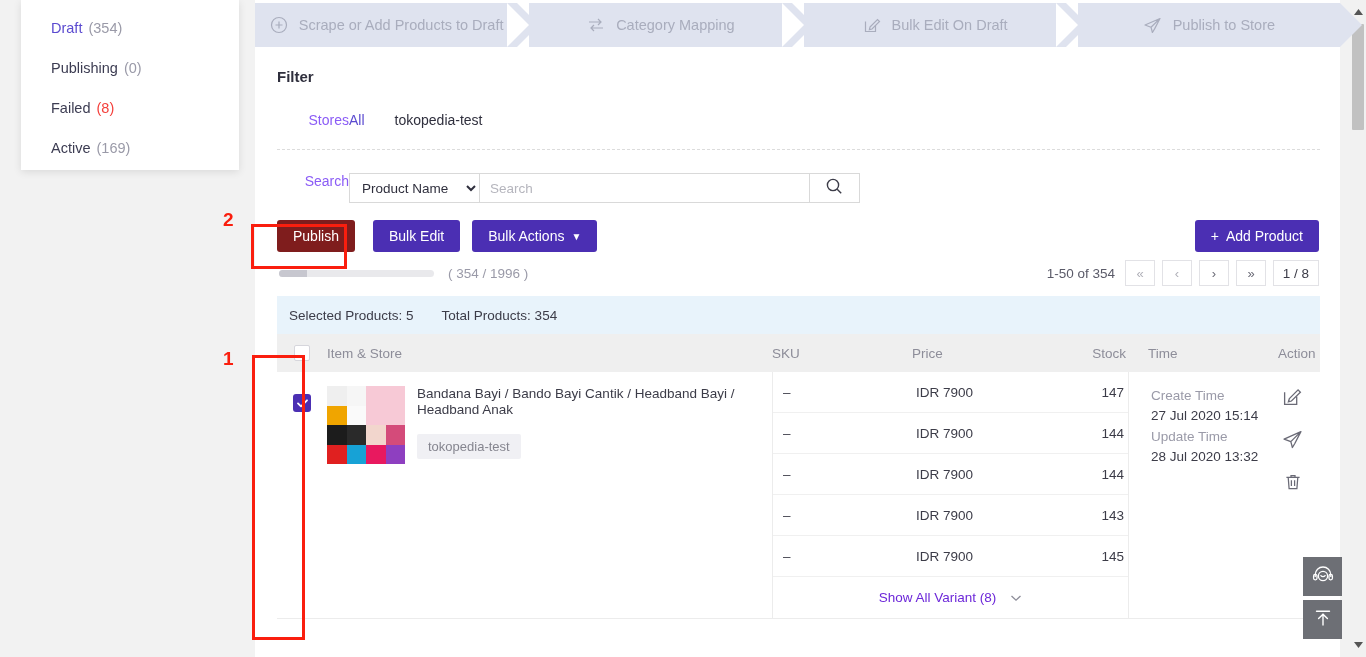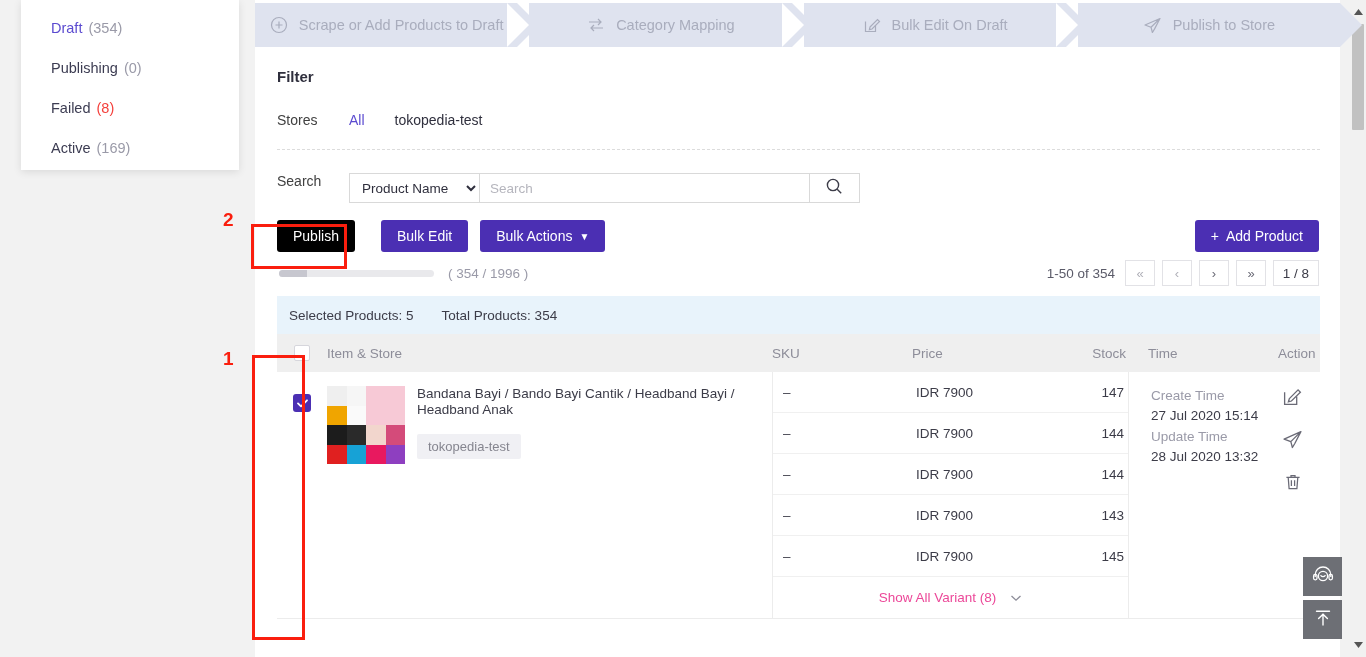--- a/index.html
+++ b/index.html
@@ -65,21 +65,21 @@
   }
   .step:first-child:before { display: none; }
   .step .st-ico { display: inline-flex; width: 20px; height: 20px;
                   align-items: center; justify-content: center; }
   .step .st-ico svg { display: block; }
 
   
   .filter-wrap { padding: 18px 20px 0 22px; }
   .filter-title { font-size: 15px; font-weight: bold; color: #2f2f3d; margin-bottom: 18px; }
   .f-row { display: flex; align-items: center; min-height: 34px; }
-  .f-label { width: 72px; font-size: 14px; color: #404040; flex: none; }
+  .f-label { width: 72px; font-size: 14px; color: #8b5cf6; flex: none; text-align: right; }
   .store-opt { font-size: 14px; color: #2f2f3d; margin-right: 30px; cursor: pointer; }
   .store-opt.sel { color: #5b4bd0; }
   .f-divider { border-top: 1px dashed #dcdcdc; margin: 12px 0 0 0; }
   .f-row.search { margin-top: 14px; }
   .search-group { display: flex; height: 16px; }
   .sel-wrap { position: relative; }
   .sel-wrap select {
     height: 30px; width: 130px; font-size: 13.5px; color: #2f2f3d;
     border: 1px solid #d9d9d9; border-right: none; background: #fff;
     padding-left: 8px; font-family: "Liberation Sans", sans-serif;
@@ -97,21 +97,21 @@
   }
 
   
   .actions { display: flex; align-items: center; padding: 22px 20px 0 22px; position: relative; }
   .btn {
     height: 32px; border: none; border-radius: 3px; color: #fff;
     font-size: 14px; padding: 0 16px; cursor: pointer;
     font-family: "Liberation Sans", sans-serif;
     display: inline-flex; align-items: center; gap: 7px;
   }
-  .btn-publish { background: #000000; margin-right: 26px; }
+  .btn-publish { background: #7f1d1d; margin-right: 18px; }
   .btn-purple { background: #4b2fb3; margin-right: 12px; }
   .btn-add { background: #4b2fb3; position: absolute; right: 21px; top: 22px; }
   .caret { font-size: 10px; }
 
   
   .meta-row { display: flex; align-items: center; padding: 14px 20px 0 24px; position: relative; }
   .progress { width: 155px; height: 7px; background: #e9e9ec; border-radius: 4px; overflow: hidden; }
   .progress > i { display: block; height: 100%; width: 18%; background: #c7c7cf; }
   .progress-text { font-size: 13.5px; color: #9a9aa8; margin-left: 14px; }
   .pager { position: absolute; right: 21px; top: 8px; display: flex; align-items: center; }
@@ -178,21 +178,21 @@
 
   .variants { width: 357px; flex: none; border-left: 1px solid #ececec;
               border-right: 1px solid #ececec; }
   .vrow { display: flex; height: 41px; align-items: center; border-bottom: 1px solid #f0f0f0;
           font-size: 13.5px; color: #3c3c48; }
   .vrow:last-child { border-bottom: none; }
   .v-sku   { width: 143px; flex: none; padding-left: 10px; color: #3c3c48; }
   .v-price { width: 142px; flex: none; }
   .v-stock { width: 72px; flex: none; text-align: right; padding-right: 6px; }
   .vshow { display: flex; height: 41px; align-items: center; justify-content: center;
-           font-size: 13.5px; color: #ec4899; cursor: pointer; gap: 14px; }
+           font-size: 13.5px; color: #6d28d9; cursor: pointer; gap: 14px; }
 
   .p-time { width: 143px; flex: none; padding: 14px 0 0 22px; font-size: 13.5px; line-height: 1.5; }
   .p-time .lbl { color: #9a9aa8; }
   .p-time .val { color: #3c3c48; }
   .p-act { flex: 1; padding: 14px 0 0 10px; display: flex; flex-wrap: wrap;
            align-content: flex-start; gap: 18px 20px; }
   .p-act .ico { cursor: pointer; display: block; }
 
   
   .anno-box { position: absolute; border: 3px solid #fa1e0e; pointer-events: none; }

